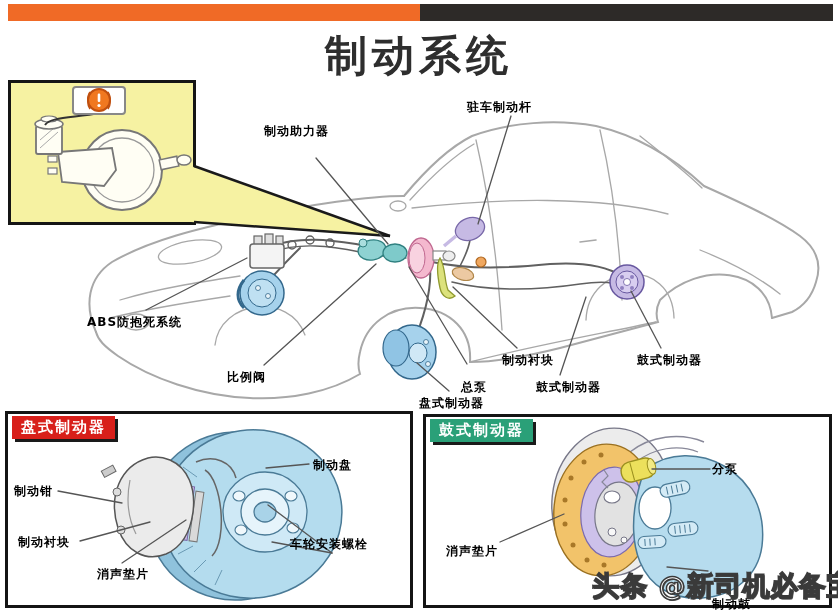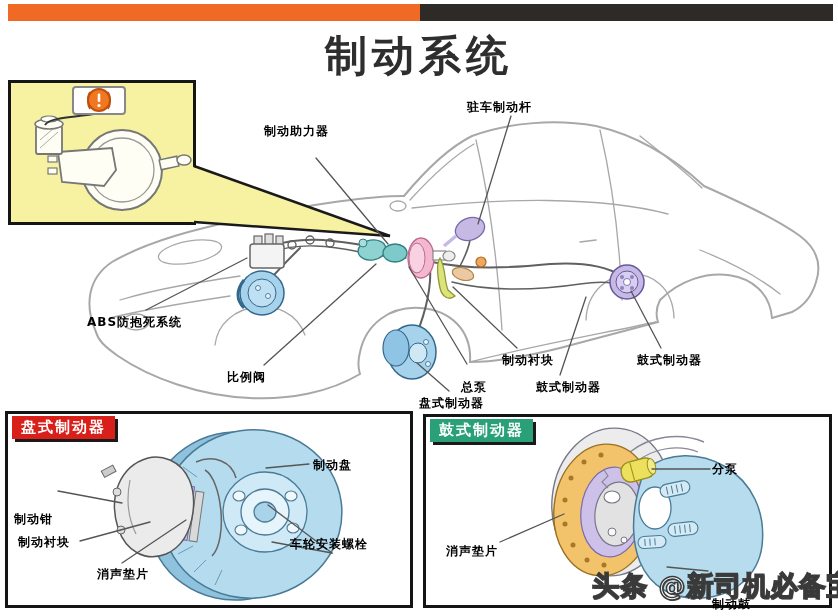--- a/index.html
+++ b/index.html
@@ -274,21 +274,21 @@
   <div class="lbl" style="left:461px;top:379px">总泵</div>
   <div class="lbl" style="left:502px;top:352px">制动衬块</div>
   <div class="lbl" style="left:536px;top:379px">鼓式制动器</div>
   <div class="lbl" style="left:637px;top:352px">鼓式制动器</div>
   <div class="lbl" style="left:419px;top:395px">盘式制动器</div>
 
   <div id="disc-badge" class="badge">盘式制动器</div>
   <div id="drum-badge" class="badge">鼓式制动器</div>
 
   <div class="lbl" style="left:313px;top:457px">制动盘</div>
-  <div class="lbl" style="left:14px;top:511px">制动钳</div>
+  <div class="lbl" style="left:14px;top:483px">制动钳</div>
   <div class="lbl" style="left:18px;top:534px">制动衬块</div>
   <div class="lbl" style="left:97px;top:566px">消声垫片</div>
   <div class="lbl" style="left:290px;top:536px">车轮安装螺栓</div>
 
   <div class="lbl" style="left:712px;top:461px">分泵</div>
   <div class="lbl" style="left:446px;top:543px">消声垫片</div>
   <div class="lbl" style="left:712px;top:596px">制动鼓</div>
 
   <div id="watermark">头条 @新司机必备宝典</div>
 

